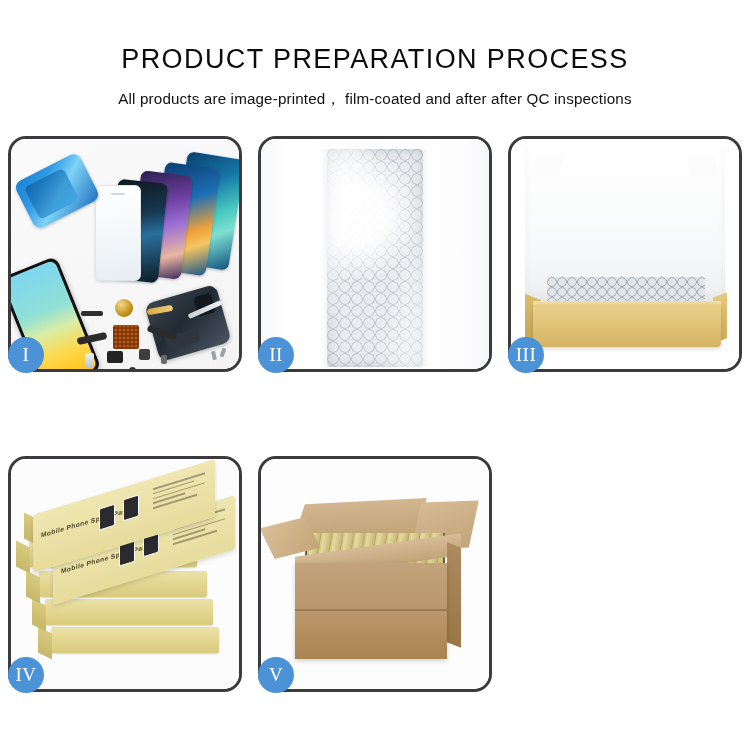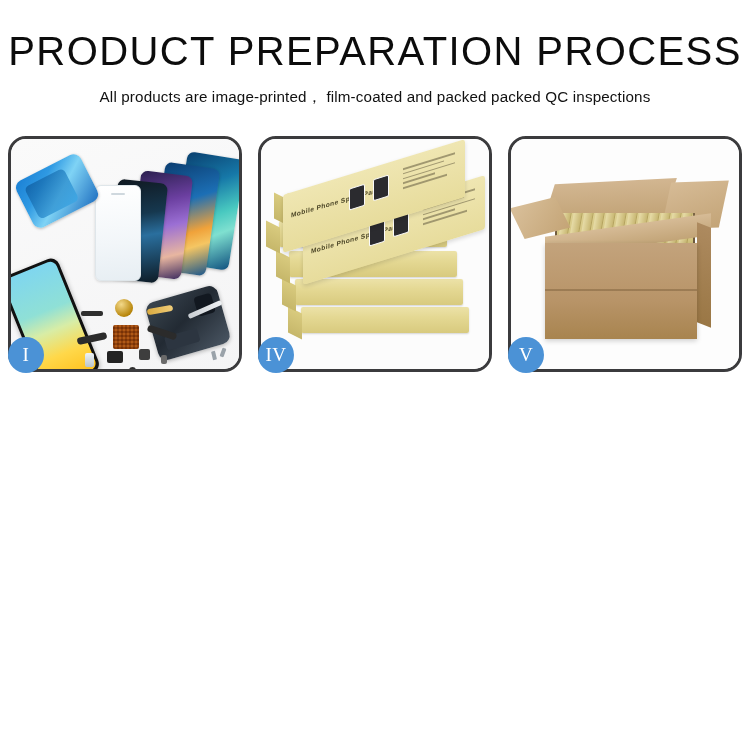--- a/index.html
+++ b/index.html
@@ -7,22 +7,22 @@
     width: 750px; height: 750px;
     background: #ffffff;
     font-family: "Liberation Sans", sans-serif;
     overflow: hidden;
   }
   .page { position: relative; width: 750px; height: 750px; background: #fff; }
 
   
   .header { position: absolute; left: 0; top: 0; width: 750px; text-align: center; }
   .title {
-    font-size: 40px; font-weight: 400; letter-spacing: 1.4px;
-    color: #0c0c0c; line-height: 1; padding-top: 31px;
+    font-size: 27px; font-weight: 400; letter-spacing: 1.4px;
+    color: #0c0c0c; line-height: 1; padding-top: 46px;
     font-family: "Liberation Sans", sans-serif;
   }
   .subtitle {
     font-size: 15.2px; color: #111; letter-spacing: 0.15px;
     padding-top: 16px; font-family: "Liberation Sans", sans-serif;
   }
 
   
   .grid {
     position: absolute; left: 8px; top: 136px;
@@ -274,21 +274,21 @@
   .c6-shadow{ position:absolute; left:26px; top:182px; width:190px; height:10px;
               background: radial-gradient(ellipse at center, rgba(0,0,0,.13), rgba(0,0,0,0) 70%); }
 </style>
 </head>
 <body>
 
 <div class="page">
 
   <div class="header">
     <div class="title">PRODUCT PREPARATION PROCESS</div>
-    <div class="subtitle">All products are image-printed， film-coated and packed packed QC inspections</div>
+    <div class="subtitle">All products are image-printed， film-coated and after after QC inspections</div>
   </div>
 
   <div class="grid">
 
     <div class="panel">
       <div class="panel-inner p1">
         <div class="ph ph-f5"></div>
         <div class="ph ph-f4"></div>
         <div class="ph ph-f3"></div>
         <div class="ph ph-f2"></div>
@@ -309,21 +309,42 @@
         <div class="part pt-sim"></div>
         <div class="part pt-sm1"></div>
         <div class="part pt-sm2"></div>
         <div class="part pt-tool"></div>
         <div class="part pt-scr1"></div>
         <div class="part pt-scr2"></div>
       </div>
       <div class="badge">I</div>
     </div>
 
-
+    <div class="panel">
+      <div class="panel-inner p2">
+        <div class="bw-bg"></div>
+        <div class="bw-edgeL"></div>
+        <div class="bw-edgeR"></div>
+        <div class="bw"></div>
+        <div class="bw-sheen"></div>
+      </div>
+      <div class="badge">II</div>
+    </div>
+
+    <div class="panel">
+      <div class="panel-inner p3">
+        <div class="t3-back"></div>
+        <div class="t3-bubble"></div>
+        <div class="t3-tray-l"></div>
+        <div class="t3-tray-r"></div>
+        <div class="t3-tray"></div>
+        <div class="t3-lip"></div>
+      </div>
+      <div class="badge">III</div>
+    </div>
 
     <div class="panel">
       <div class="panel-inner p4">
         <div class="stack">
           <div class="sbox sb6">
               <div class="side"></div>
             </div>
           <div class="sbox sb5">
               <div class="side"></div>
             </div>

